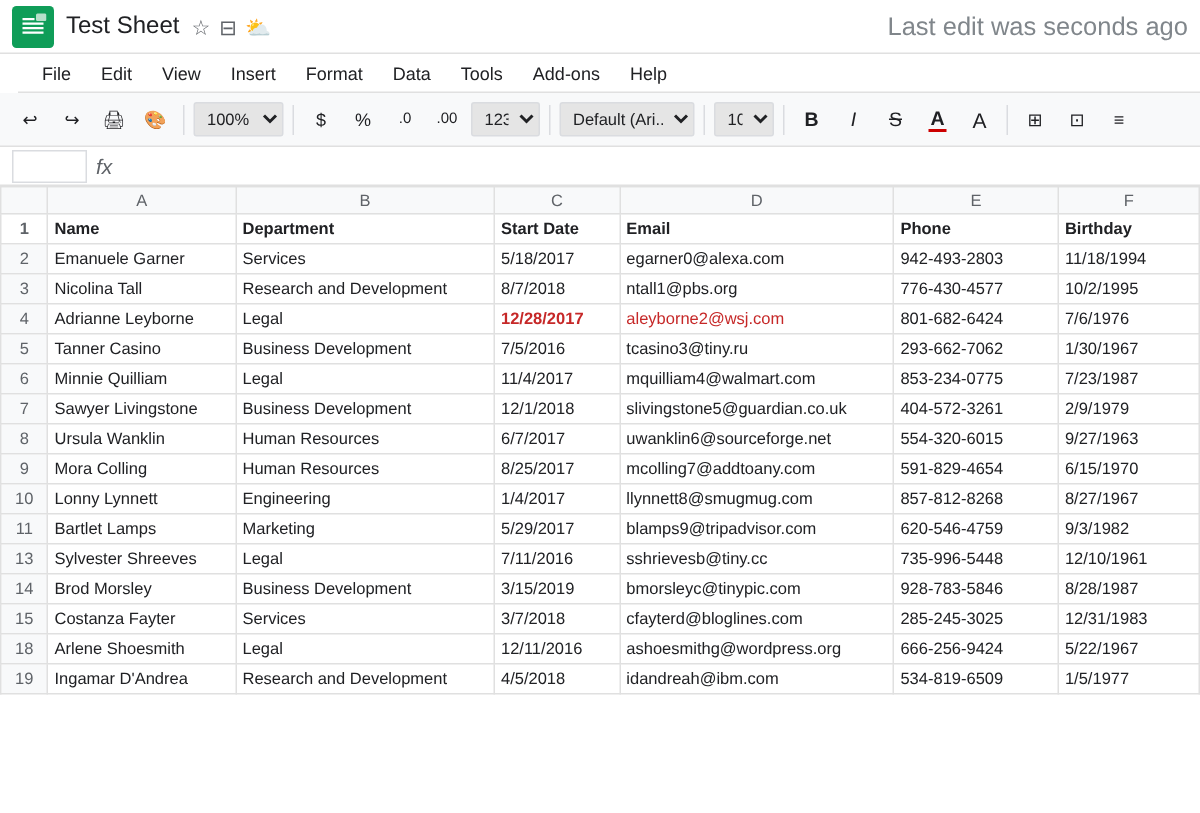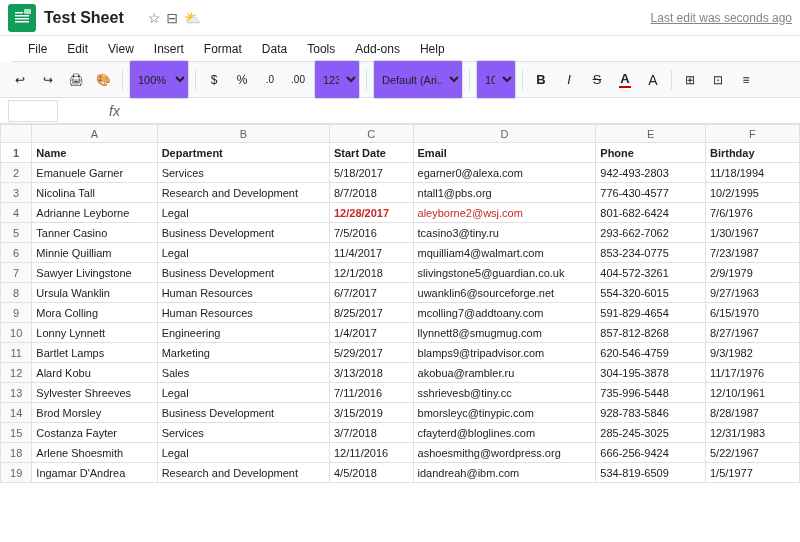--- a/index.html
+++ b/index.html
@@ -21,34 +21,33 @@
       border-radius: 3px;
       display: flex;
       align-items: center;
       justify-content: center;
       margin-right: 8px;
       flex-shrink: 0;
     }
     #title-text {
       font-size: 16px;
       color: #202124;
-      font-weight: 700;
-      margin-right: 24px;
+      font-weight: 400;
+      margin-right: 8px;
     }
     .title-icon {
       color: #5f6368;
       font-size: 14px;
       margin-right: 6px;
       cursor: pointer;
     }
     #last-edit {
       margin-left: auto;
       color: #80868b;
-      font-size: 12px;
-      text-decoration: underline;
+      font-size: 17px;
       cursor: pointer;
     }
 
     
     #menu-bar {
       display: flex;
       align-items: center;
       height: 26px;
       padding: 0 8px;
       background: #fff;
@@ -87,24 +86,24 @@
       border: none;
       background: transparent;
     }
     .toolbar-separator {
       width: 1px;
       height: 20px;
       background: #dadce0;
       margin: 0 2px;
     }
     .toolbar-select {
-      height: 39px;
+      height: 23px;
       border: 1px solid #dadce0;
       border-radius: 2px;
-      background: #8b5cf6;
+      background: #e5e5e5;
       font-size: 11px;
       padding: 0 4px;
       cursor: pointer;
       color: #202124;
     }
     .toolbar-pct { width: 60px; }
     .toolbar-font { width: 90px; }
     .toolbar-size { width: 40px; }
     .bold-btn { font-weight: bold; font-size: 13px; }
     .italic-btn { font-style: italic; font-size: 13px; }
@@ -129,21 +128,20 @@
       width: 50px;
       height: 22px;
       border: 1px solid #dadce0;
       padding: 0 4px;
       font-size: 12px;
       text-align: center;
     }
     #formula-icon {
       color: #5f6368;
       font-size: 14px;
-      margin-left: 45px;
     }
     #formula-input {
       flex: 1;
       height: 22px;
       border: none;
       outline: none;
       font-size: 12px;
     }
 
     
@@ -389,29 +387,20 @@
         <tr>
           <td class="row-num">11</td>
           <td>Bartlet Lamps</td>
           <td>Marketing</td>
           <td>5/29/2017</td>
           <td>blamps9@tripadvisor.com</td>
           <td>620-546-4759</td>
           <td>9/3/1982</td>
         </tr>
         <tr>
-          <td class="row-num">12</td>
-          <td>Alard Kobu</td>
-          <td>Sales</td>
-          <td>3/13/2018</td>
-          <td>akobua@rambler.ru</td>
-          <td>304-195-3878</td>
-          <td>11/17/1976</td>
-        </tr>
-        <tr>
           <td class="row-num">13</td>
           <td>Sylvester Shreeves</td>
           <td>Legal</td>
           <td>7/11/2016</td>
           <td>sshrievesb@tiny.cc</td>
           <td>735-996-5448</td>
           <td>12/10/1961</td>
         </tr>
         <tr>
           <td class="row-num">14</td>

